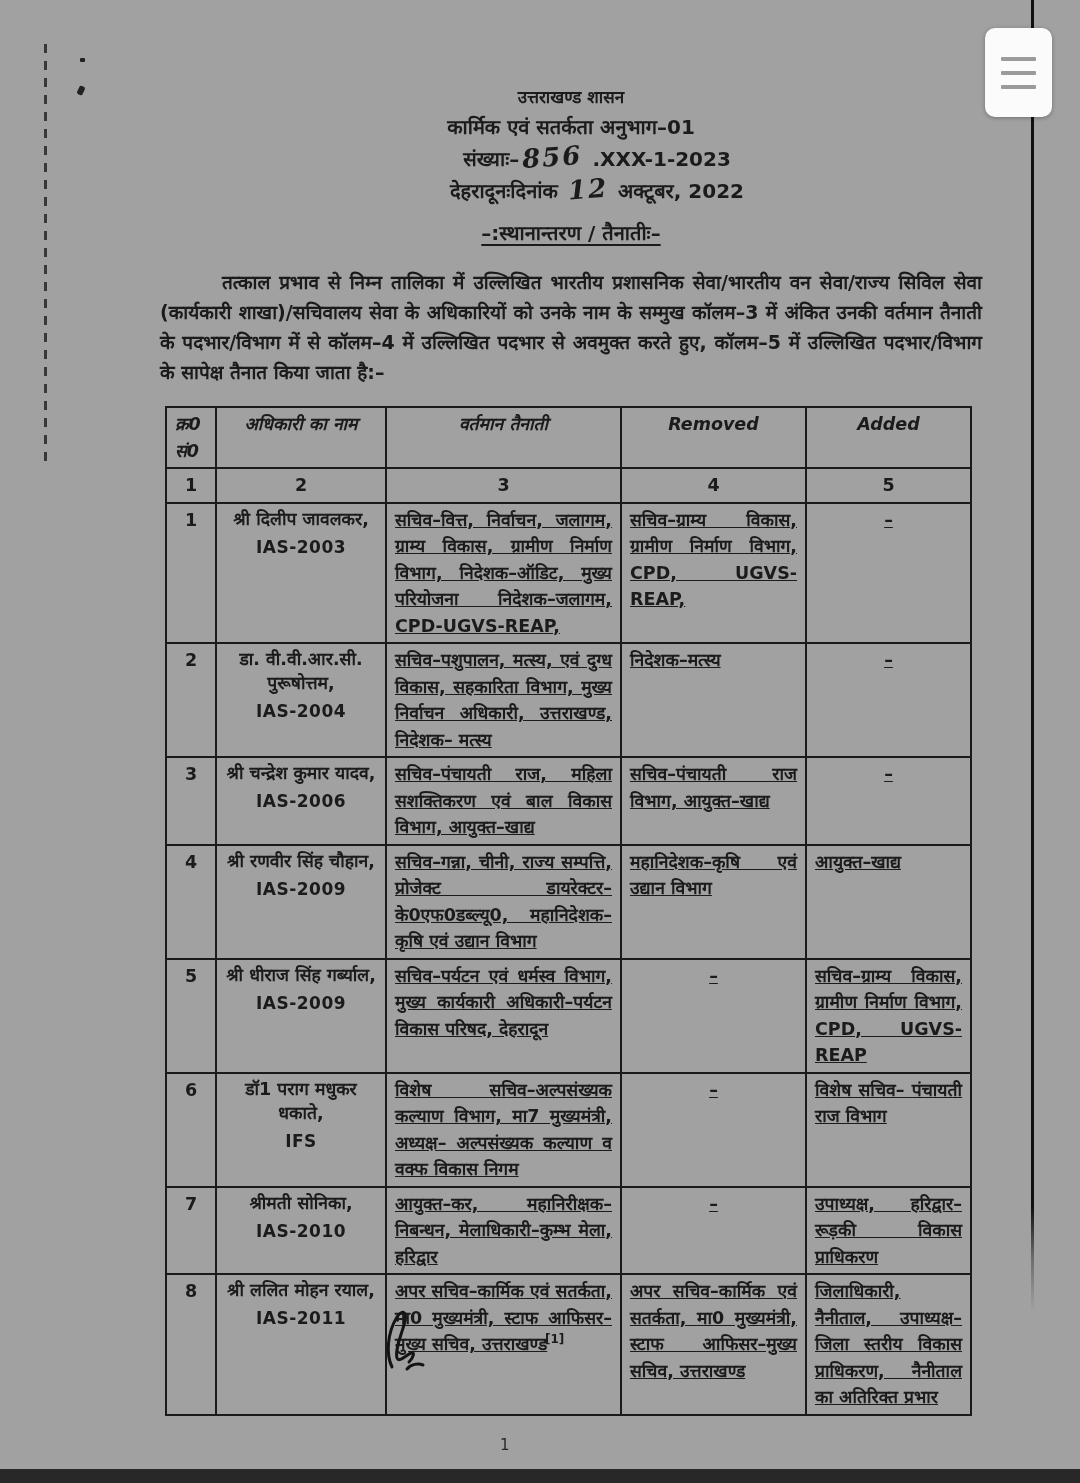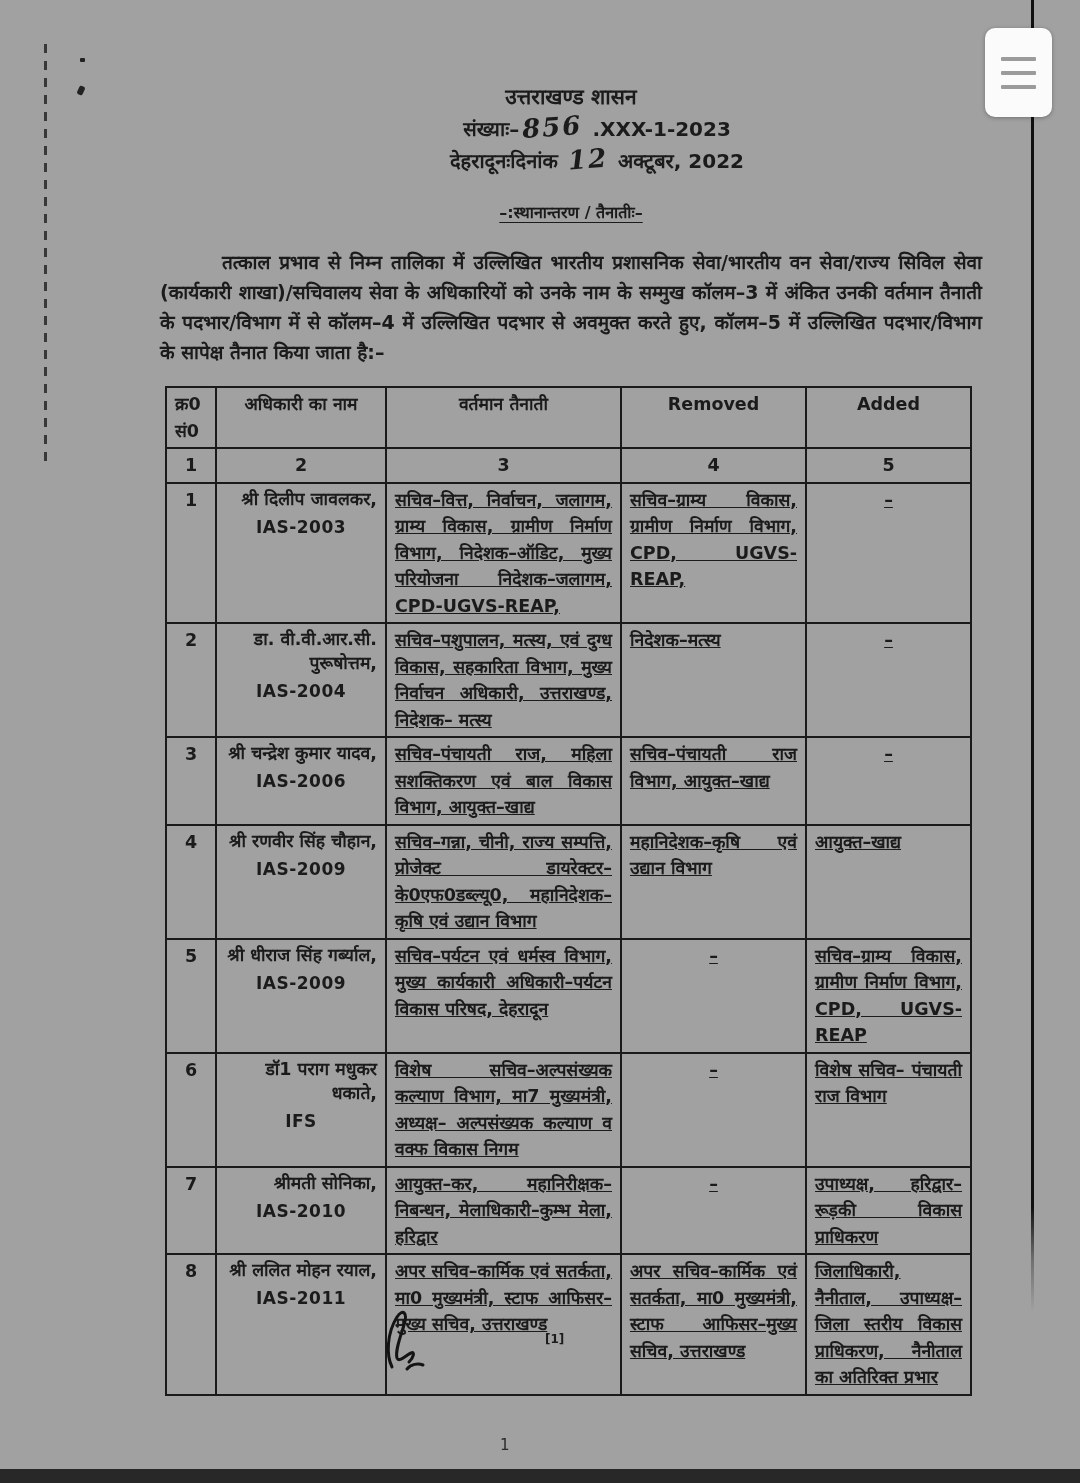--- a/index.html
+++ b/index.html
@@ -31,57 +31,57 @@
     background:#fbfbfb;border:none;border-radius:10px;
     box-shadow:0 1px 4px rgba(0,0,0,.3);
     display:flex;flex-direction:column;align-items:center;justify-content:center;gap:10px;
     cursor:pointer;padding:0;
   }
   .menu-btn .bar{width:35px;height:4px;background:#9b9b9b;border-radius:1px;}
 
   
   .doc{position:absolute;left:160px;top:82px;width:822px;font-weight:bold;}
   .hdr{text-align:center;line-height:30px;}
-  .hdr-line1{font-size:21px;}
+  .hdr-line1{font-size:17px;}
   .hdr-line2{font-size:20px;}
   .hdr-line3,.hdr-line4{font-size:20px;transform:translateX(26px);}
   .hw{
     font-family:"DejaVu Serif",serif;font-style:italic;font-size:26px;
     letter-spacing:2px;display:inline-block;transform:rotate(-4deg);
     padding:0 3px;
   }
   .subject{
-    text-align:center;font-size:16px;margin-top:22px;
+    text-align:center;font-size:20px;margin-top:12px;
     text-decoration:underline;text-underline-offset:4px;
   }
   .intro{
     margin-top:19px;font-size:19px;line-height:30px;
     text-align:justify;text-indent:62px;font-weight:bold;
   }
 
   table.transfer{
     border-collapse:collapse;table-layout:fixed;
     margin-top:16px;margin-left:5px;width:805px;
   }
   table.transfer col.c1{width:50px;}
   table.transfer col.c2{width:170px;}
   table.transfer col.c3{width:235px;}
   table.transfer col.c4{width:185px;}
   table.transfer col.c5{width:165px;}
   table.transfer td,table.transfer th{
     border:2px solid #1a1a1a;vertical-align:top;
     padding:3px 8px;font-size:17.5px;line-height:26.5px;
   }
-  th.hcell{font-size:18px;text-align:center;padding-top:6px;height:48px;}
+  th.hcell{font-size:18px;text-align:center;padding-top:6px;height:48px;font-style:italic;}
   th.hcell-sno{text-align:left;white-space:pre-line;line-height:24px;font-size:17px;padding-left:6px;}
   th.hcell-en{font-family:"DejaVu Sans",sans-serif;font-size:16.5px;margin-top:20px;}
   td.numrow{text-align:center;font-size:16.5px;padding:1px 4px;line-height:20px;}
   td.c-sno{text-align:center;font-size:16px;}
   td.c-name{text-align:center;padding-top:6px;}
-  .oname{font-size:17.5px;line-height:24px;text-align:right;}
+  .oname{font-size:17.5px;line-height:24px;}
   .cadre{font-size:17px;letter-spacing:.5px;margin-top:3px;font-family:"DejaVu Sans",sans-serif;}
   td.c-just{text-align:justify;text-decoration:underline;}
   td.dash-cell{text-align:center;}
 
   
   .signature{position:absolute;left:378px;top:1305px;}
   .page-marker{position:absolute;left:545px;top:1332px;font-size:12px;font-weight:bold;color:#1b1b1b;}
   .viewer-page-num{position:absolute;left:500px;top:1436px;font-size:15px;color:#2a2a2a;}
   .bottom-bar{position:absolute;left:0;bottom:0;width:1080px;height:14px;background:#282828;}
 </style>
@@ -97,20 +97,21 @@
 
   <button class="menu-btn" aria-label="menu">
     <span class="bar"></span>
     <span class="bar"></span>
     <span class="bar"></span>
   </button>
 
   <div class="doc">
     <div class="hdr">
       <div class="hdr-line1">उत्तराखण्ड शासन</div>
+      <div class="hdr-line2">कार्मिक एवं सतर्कता अनुभाग–01</div>
       <div class="hdr-line3"><span>संख्याः–</span><span class="hw">856</span> <span>.XXX-1-2023</span></div>
       <div class="hdr-line4"><span>देहरादूनःदिनांक</span> <span class="hw">12</span> <span>अक्टूबर, 2022</span></div>
       <div class="subject">–:स्थानान्तरण / तैनातीः–</div>
     </div>
 
     <p class="intro">तत्काल प्रभाव से निम्न तालिका में उल्लिखित भारतीय प्रशासनिक सेवा/भारतीय वन सेवा/राज्य सिविल सेवा (कार्यकारी शाखा)/सचिवालय सेवा के अधिकारियों को उनके नाम के सम्मुख कॉलम–3 में अंकित उनकी वर्तमान तैनाती के पदभार/विभाग में से कॉलम–4 में उल्लिखित पदभार से अवमुक्त करते हुए, कॉलम–5 में उल्लिखित पदभार/विभाग के सापेक्ष तैनात किया जाता है:–</p>
 
     <table class="transfer">
       <colgroup>
           <col class="c1">

